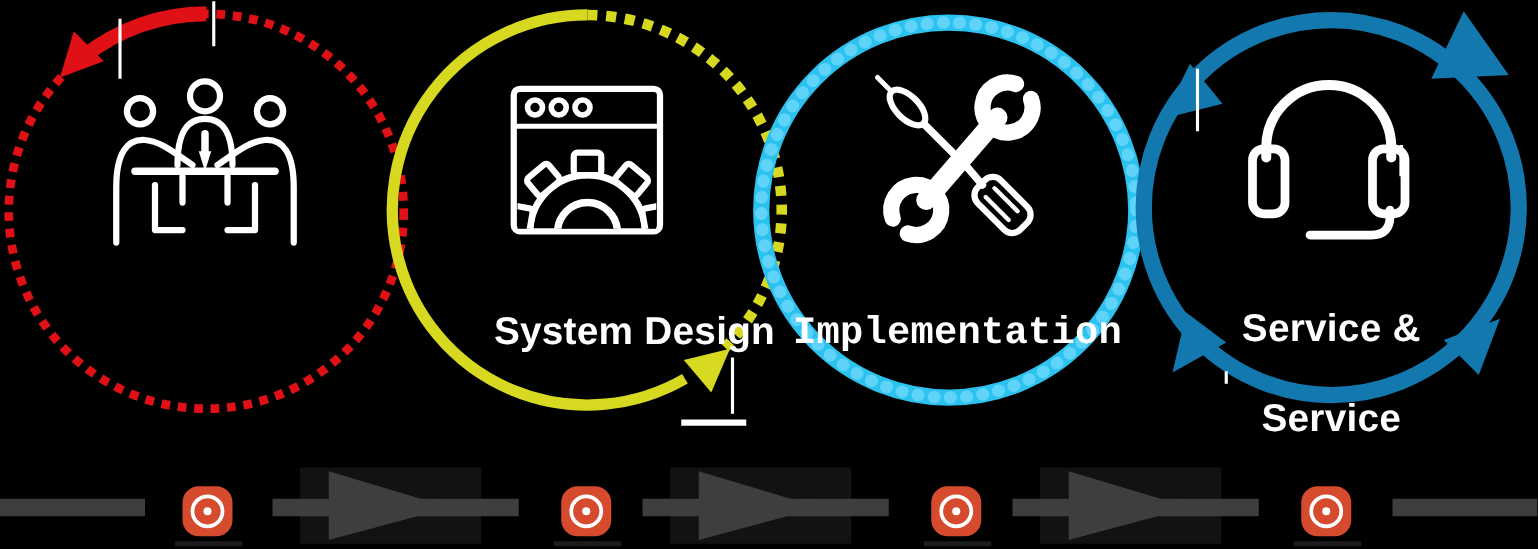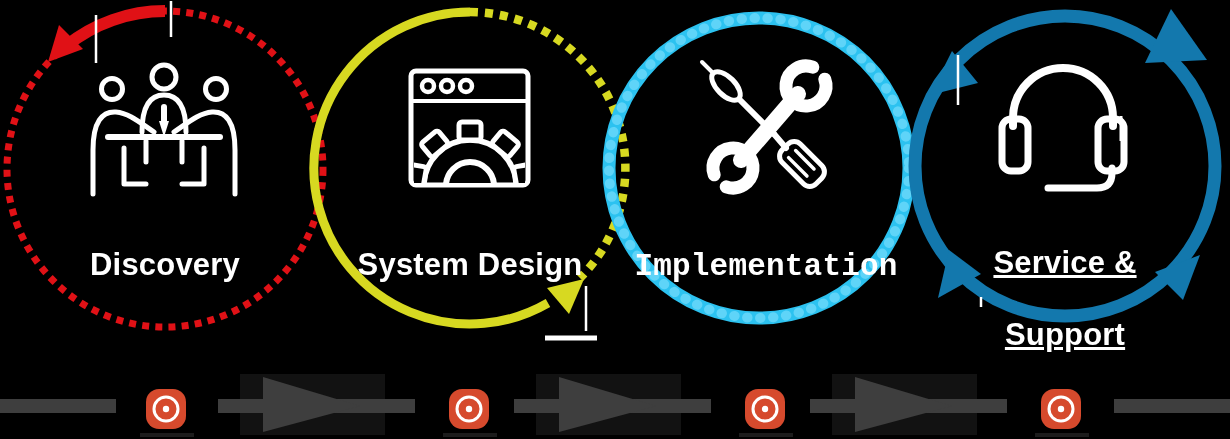--- a/index.html
+++ b/index.html
@@ -25,23 +25,23 @@
   .scene{position:absolute;inset:0;}
   svg{position:absolute;left:0;top:0;}
   .stage-label{
     position:absolute;width:300px;text-align:center;
     color:var(--label-white);
     font-size:31px;font-weight:600;line-height:36px;
     letter-spacing:.2px;
     white-space:pre-line;
   }
   .lbl-discovery{left:15px;top:211px;}
-  .lbl-design{left:320px;top:211px;}
+  .lbl-design{left:320px;top:211px;text-align:right;}
   .lbl-implementation{left:616px;top:213px;font-family:Liberation Mono, monospace;}
-  .lbl-service{left:915px;top:209px;text-decoration:underline;}
+  .lbl-service{left:915px;top:209px;}
 </style>
 </head>
 <body>
 
 <div class="scene">
 
 <svg width="1230" height="439" viewBox="0 0 1230 439">
   <defs>
     <clipPath id="winclip">
           <rect x="414" y="104" width="111" height="79"></rect>
@@ -187,27 +187,24 @@
     </g>
     <g>
       <rect x="1041" y="389" width="40" height="40" rx="13" fill="var(--bullseye-orange)"></rect>
       <circle cx="1061" cy="409" r="12" stroke="#ffffff" stroke-width="3" fill="none"></circle>
       <circle cx="1061" cy="409" r="3.2" fill="#ffffff"></circle>
       <rect x="1035" y="433" width="54" height="4" fill="var(--underline-dark)"></rect>
     </g>
   </g>
 </svg>
 
-<div class="stage-label lbl-discovery">
-  <span>Discovery</span>
-</div>
 <div class="stage-label lbl-design">
   <span>System Design</span>
 </div>
 <div class="stage-label lbl-implementation">
   <span>Implementation</span>
 </div>
 <div class="stage-label lbl-service">
   <div>Service &amp;</div>
-  <div>Support</div>
+  <div>Service</div>
 </div>
 
 </div>
 
 </body></html>

